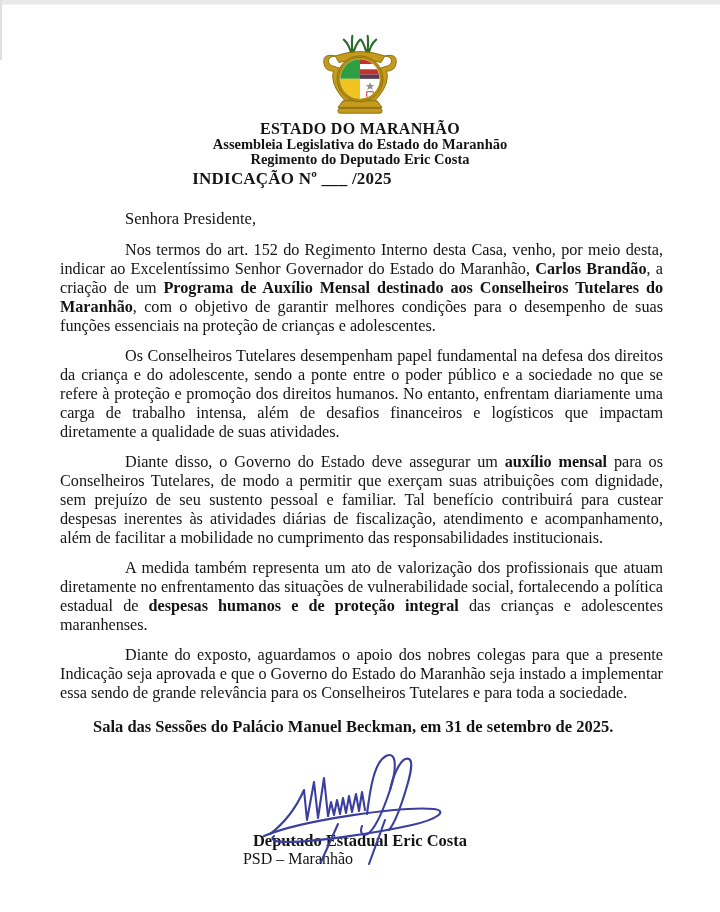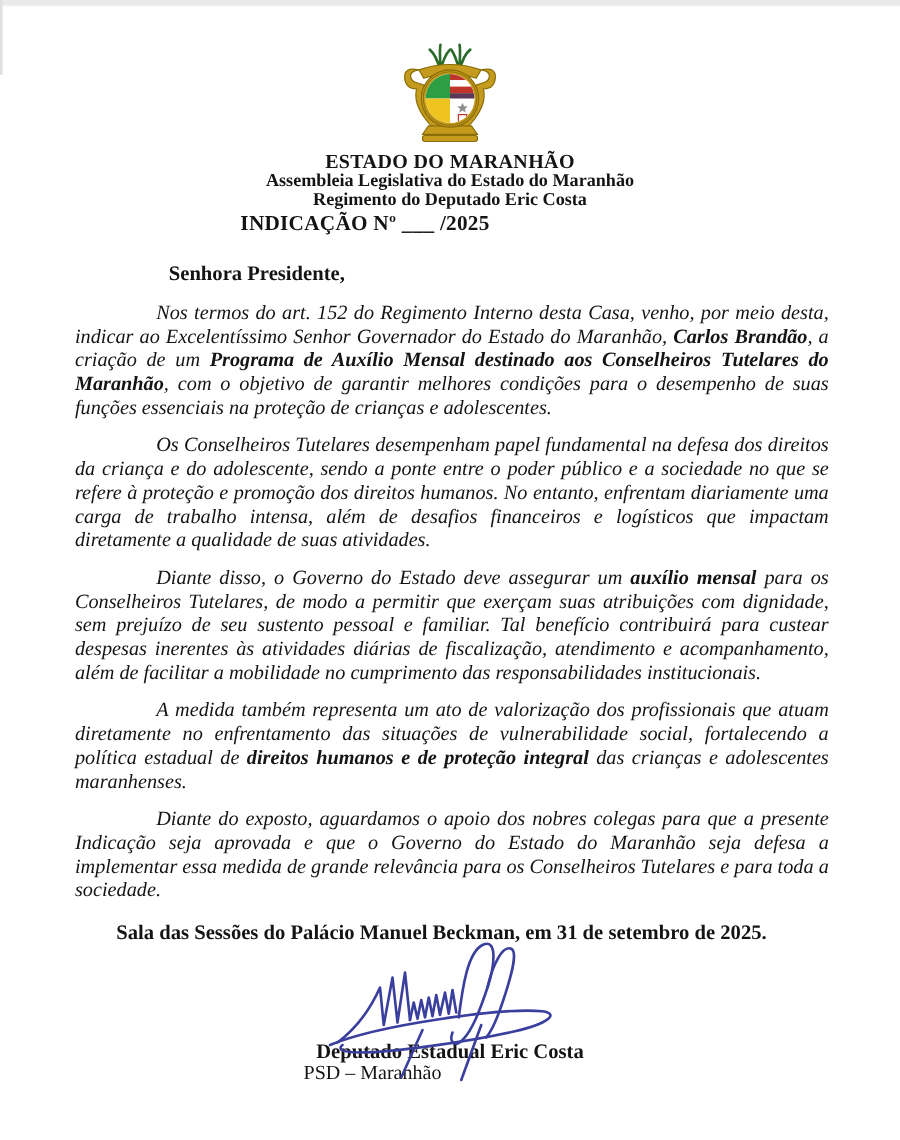--- a/index.html
+++ b/index.html
@@ -24,27 +24,27 @@
   .emblem{display:inline-block;line-height:0;}
   .org1{font-weight:bold;font-size:16px;line-height:16px;margin-top:0px;letter-spacing:0.3px;}
   .org2{font-weight:bold;font-size:14.5px;line-height:15px;margin-top:0px;}
   .org3{font-weight:bold;font-size:14.5px;line-height:15px;margin-top:0px;}
   .doc-title{
     position:absolute;top:169px;left:0;width:584px;text-align:center;
     font-weight:bold;font-size:17px;letter-spacing:0.2px;
   }
   .salutation{
     position:absolute;top:209px;left:125px;
-    font-weight:bold;font-size:16.5px;margin-left:10px;
+    font-weight:normal;font-size:16.5px;
   }
   .bodytext{
     position:absolute;top:241px;left:60px;width:603px;
     font-size:16.2px;line-height:19px;text-align:justify;
   }
-  .bodytext p{margin:0 0 11px 0;text-indent:65px;font-style:italic;}
+  .bodytext p{margin:0 0 11px 0;text-indent:65px;}
   .closing-line{
     margin-top:14px;
     font-weight:bold;font-size:16.5px;text-indent:33px;text-align:left;
   }
   .signature-wrap{
     position:absolute;top:750px;left:252px;width:200px;height:118px;z-index:3;
     line-height:0;pointer-events:none;
   }
   .signer-name{
     position:absolute;top:831px;left:0;width:720px;text-align:center;
@@ -99,22 +99,22 @@
 </div>
 
 <div class="doc-title">INDICAÇÃO Nº ___ /2025</div>
 
 <div class="salutation">Senhora Presidente,</div>
 
 <div class="bodytext">
   <p><span>Nos termos do art. 152 do Regimento Interno desta Casa, venho, por meio desta, indicar ao Excelentíssimo Senhor Governador do Estado do Maranhão, </span><span style="font-weight: bold;">Carlos Brandão</span><span>, a criação de um </span><span style="font-weight: bold;">Programa de Auxílio Mensal destinado aos Conselheiros Tutelares do Maranhão</span><span>, com o objetivo de garantir melhores condições para o desempenho de suas funções essenciais na proteção de crianças e adolescentes.</span></p>
   <p><span>Os Conselheiros Tutelares desempenham papel fundamental na defesa dos direitos da criança e do adolescente, sendo a ponte entre o poder público e a sociedade no que se refere à proteção e promoção dos direitos humanos. No entanto, enfrentam diariamente uma carga de trabalho intensa, além de desafios financeiros e logísticos que impactam diretamente a qualidade de suas atividades.</span></p>
   <p><span>Diante disso, o Governo do Estado deve assegurar um </span><span style="font-weight: bold;">auxílio mensal</span><span> para os Conselheiros Tutelares, de modo a permitir que exerçam suas atribuições com dignidade, sem prejuízo de seu sustento pessoal e familiar. Tal benefício contribuirá para custear despesas inerentes às atividades diárias de fiscalização, atendimento e acompanhamento, além de facilitar a mobilidade no cumprimento das responsabilidades institucionais.</span></p>
-  <p><span>A medida também representa um ato de valorização dos profissionais que atuam diretamente no enfrentamento das situações de vulnerabilidade social, fortalecendo a política estadual de </span><span style="font-weight: bold;">direitos humanos e de proteção integral</span><span> das crianças e adolescentes maranhenses.</span></p>
-  <p><span>Diante do exposto, aguardamos o apoio dos nobres colegas para que a presente Indicação seja aprovada e que o Governo do Estado do Maranhão seja defesa a implementar essa medida de grande relevância para os Conselheiros Tutelares e para toda a sociedade.</span></p>
+  <p><span>A medida também representa um ato de valorização dos profissionais que atuam diretamente no enfrentamento das situações de vulnerabilidade social, fortalecendo a política estadual de </span><span style="font-weight: bold;">despesas humanos e de proteção integral</span><span> das crianças e adolescentes maranhenses.</span></p>
+  <p><span>Diante do exposto, aguardamos o apoio dos nobres colegas para que a presente Indicação seja aprovada e que o Governo do Estado do Maranhão seja instado a implementar essa sendo de grande relevância para os Conselheiros Tutelares e para toda a sociedade.</span></p>
   <div class="closing-line">Sala das Sessões do Palácio Manuel Beckman, em 31 de setembro de 2025.</div>
 </div>
 
 <div class="signature-wrap">
   <svg viewBox="0 0 200 118" width="200" height="118" xmlns="http://www.w3.org/2000/svg">
     <g fill="none" stroke="#3A3F9E" stroke-width="2.1" stroke-linecap="round" stroke-linejoin="round">
       <path d="M18,84 C34,72 44,58 52,40 L55,70 L62,32 L66,68 L72,28 L76,66"></path>
       <path d="M76,66 l3,-14 l3,13 l3,-15 l3,14 l3,-16 l3,15 l3,-17 l3,16 l4,-18 l3,17 l3,-19 l3,18"></path>
       <path d="M115,64 C118,40 122,12 134,6 C146,0 144,22 138,40 C132,58 126,74 118,82 C112,88 107,84 110,76"></path>
       <path d="M138,40 C142,22 150,6 157,9 C163,12 156,34 150,52 C146,64 142,74 137,80"></path>

